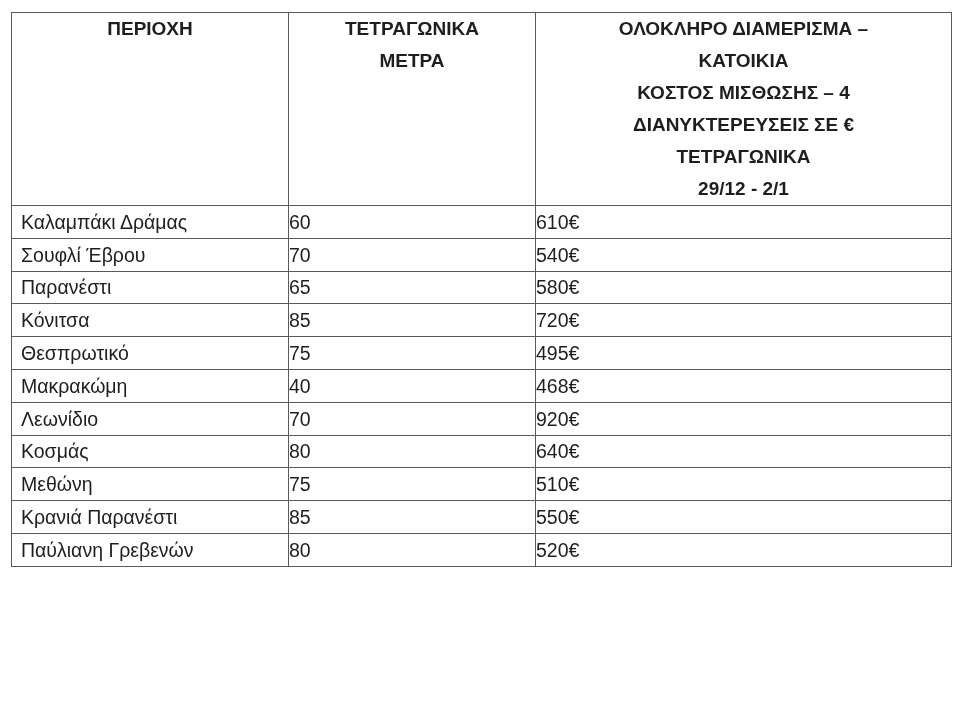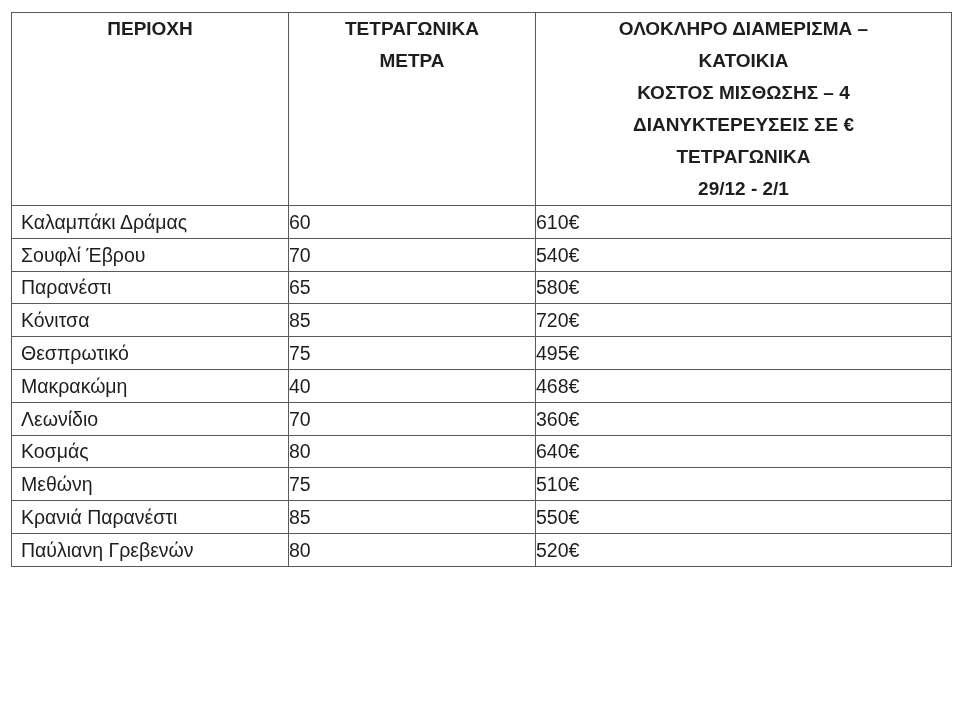--- a/index.html
+++ b/index.html
@@ -119,21 +119,21 @@
         <td class="cost">495€</td>
       </tr>
       <tr>
         <td class="region">Μακρακώμη</td>
         <td class="sqm">40</td>
         <td class="cost">468€</td>
       </tr>
       <tr>
         <td class="region">Λεωνίδιο</td>
         <td class="sqm">70</td>
-        <td class="cost">360€</td>
+        <td class="cost">920€</td>
       </tr>
       <tr>
         <td class="region">Κοσμάς</td>
         <td class="sqm">80</td>
         <td class="cost">640€</td>
       </tr>
       <tr>
         <td class="region">Μεθώνη</td>
         <td class="sqm">75</td>
         <td class="cost">510€</td>

